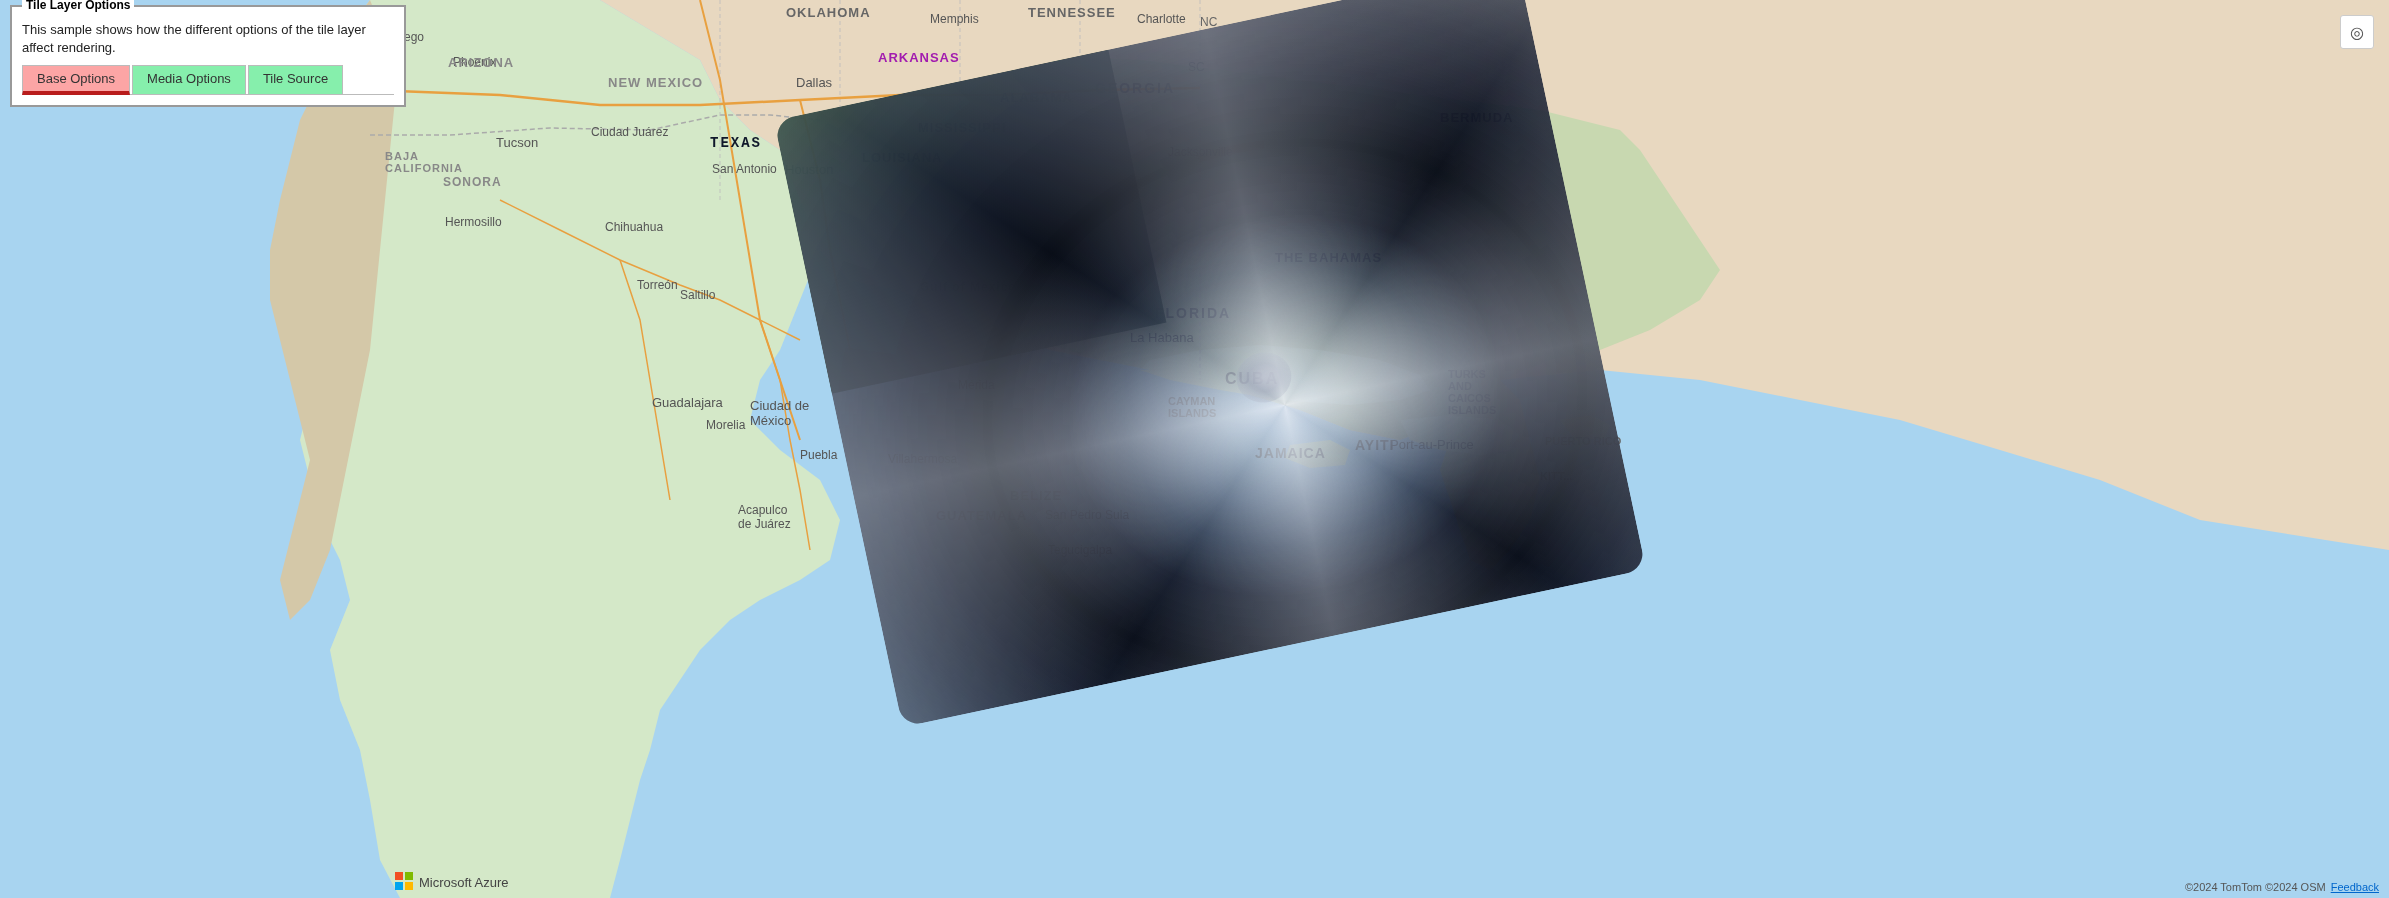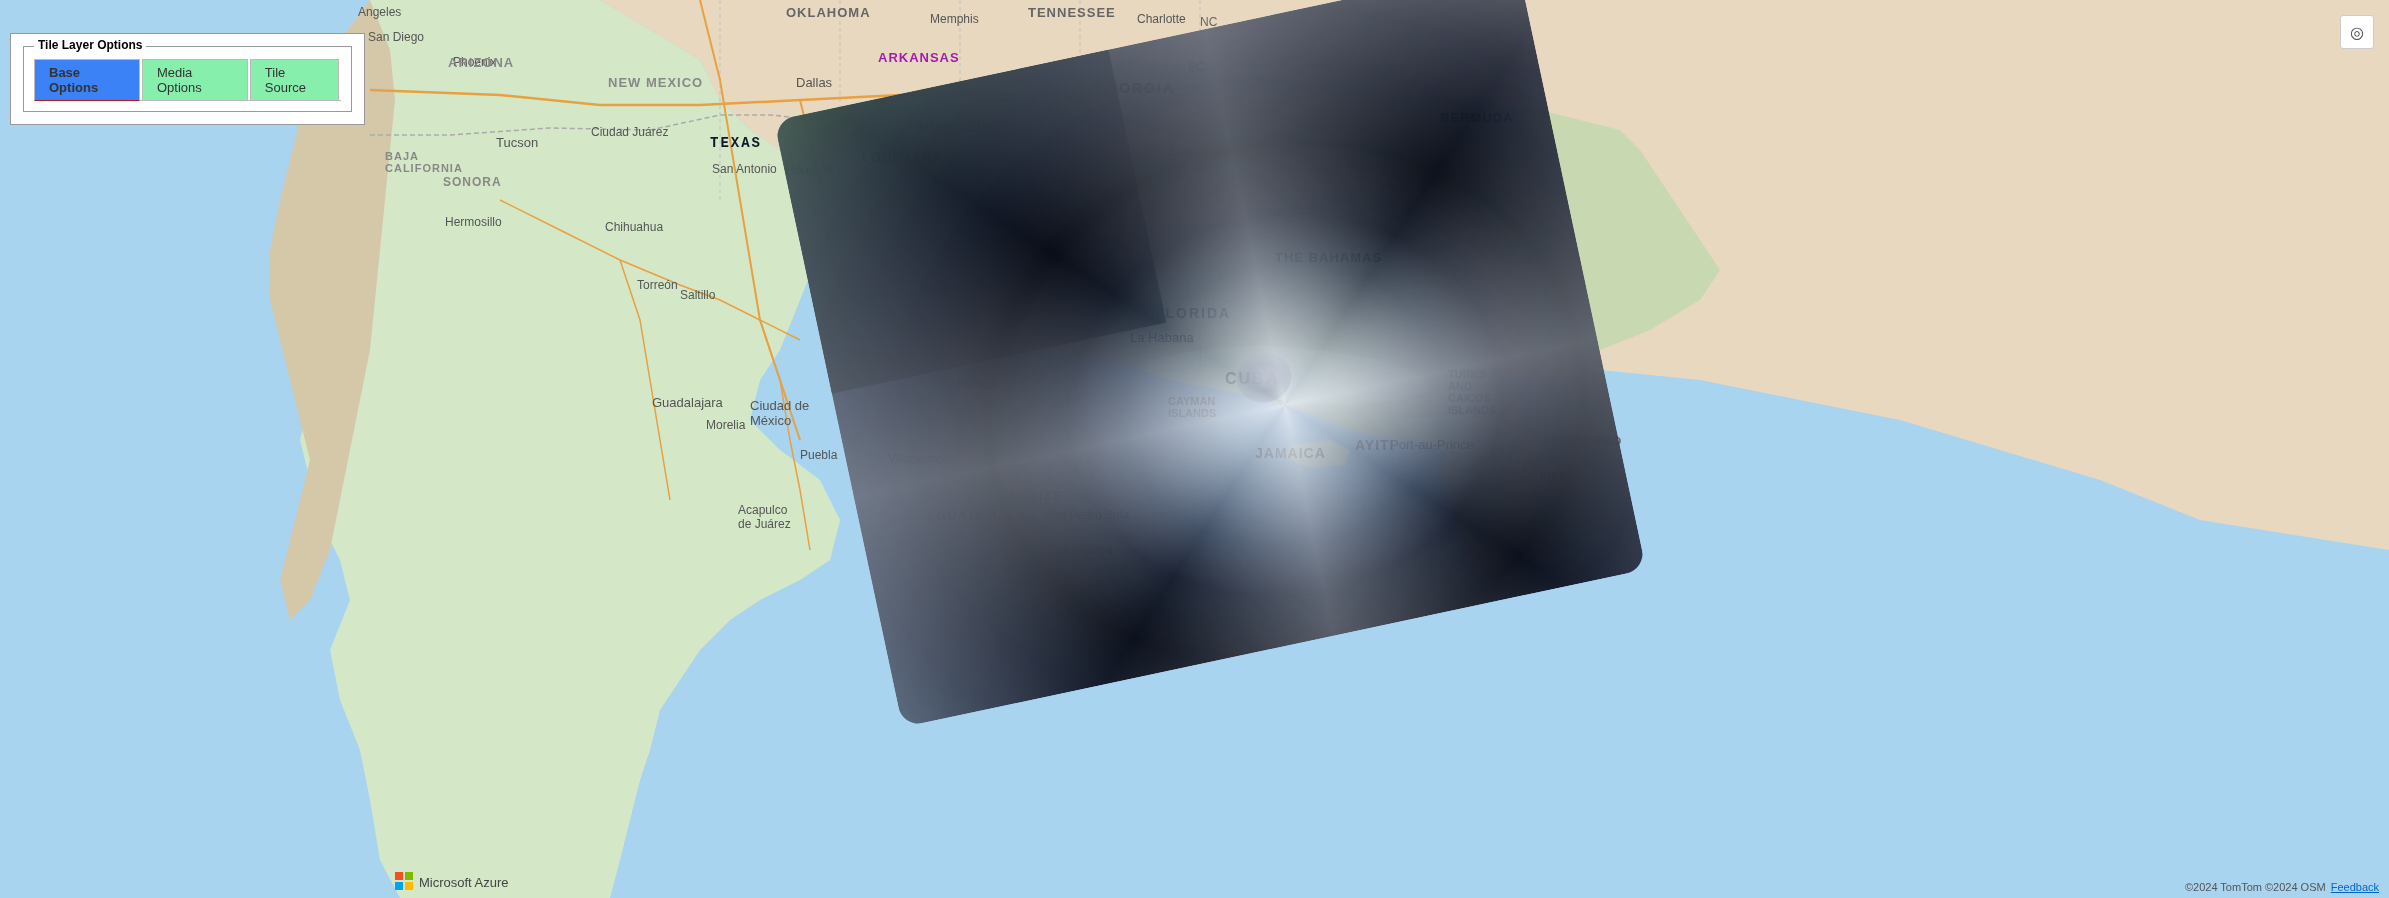--- a/index.html
+++ b/index.html
@@ -12,27 +12,26 @@
       width: 2389px;
       height: 898px;
       overflow: hidden;
     }
 
     
     #panel {
       position: absolute;
       left: 10px;
       top: 5px;
-      width: 355px;
+      width: 396px;
       background: white;
       border: 1px solid #999;
-      padding: 12px;
+      padding: 0;
       z-index: 100;
       font-size: 13px;
-      margin-top: 28px;
     }
 
     #panel-legend {
       border: 1px solid #999;
       margin: 0;
       padding: 6px 10px 10px 10px;
       position: relative;
     }
 
     #panel-legend-title {
@@ -64,25 +63,25 @@
       cursor: pointer;
       border: 1px solid #bbb;
       border-bottom: none;
       margin-right: 2px;
       background: #86efac;
       font-size: 13px;
       color: #333;
     }
 
     .tab.active {
-      background: #3b82f6;
-      border-bottom: 1px solid #b91c1c;
+      background: #fca5a5;
+      border-bottom: 4px solid #b91c1c;
       margin-bottom: -1px;
       z-index: 1;
-      font-weight: bold;
+      font-weight: normal;
     }
 
     .code-tab {
       padding: 5px 14px;
       cursor: pointer;
       border: 1px solid #bbb;
       border-bottom: none;
       margin-right: 2px;
       background: #f0f0f0;
       font-size: 13px;
@@ -349,20 +348,21 @@
   <div class="copyright-bar">
     <span>©2024 TomTom ©2024 OSM</span>
     <span class="copyright-link">Feedback</span>
   </div>
 </div>
 
 <div id="panel">
   <fieldset id="panel-legend">
     <legend id="panel-legend-title">Tile Layer Options</legend>
 
+    <p class="description">This sample shows how the different options of the tile layer affect rendering.</p>
 
     <div class="tabs">
       <div class="tab active">Base Options</div>
       <div class="tab">Media Options</div>
       <div class="tab">Tile Source</div>
     </div>
 
 
   </fieldset>
 </div>

